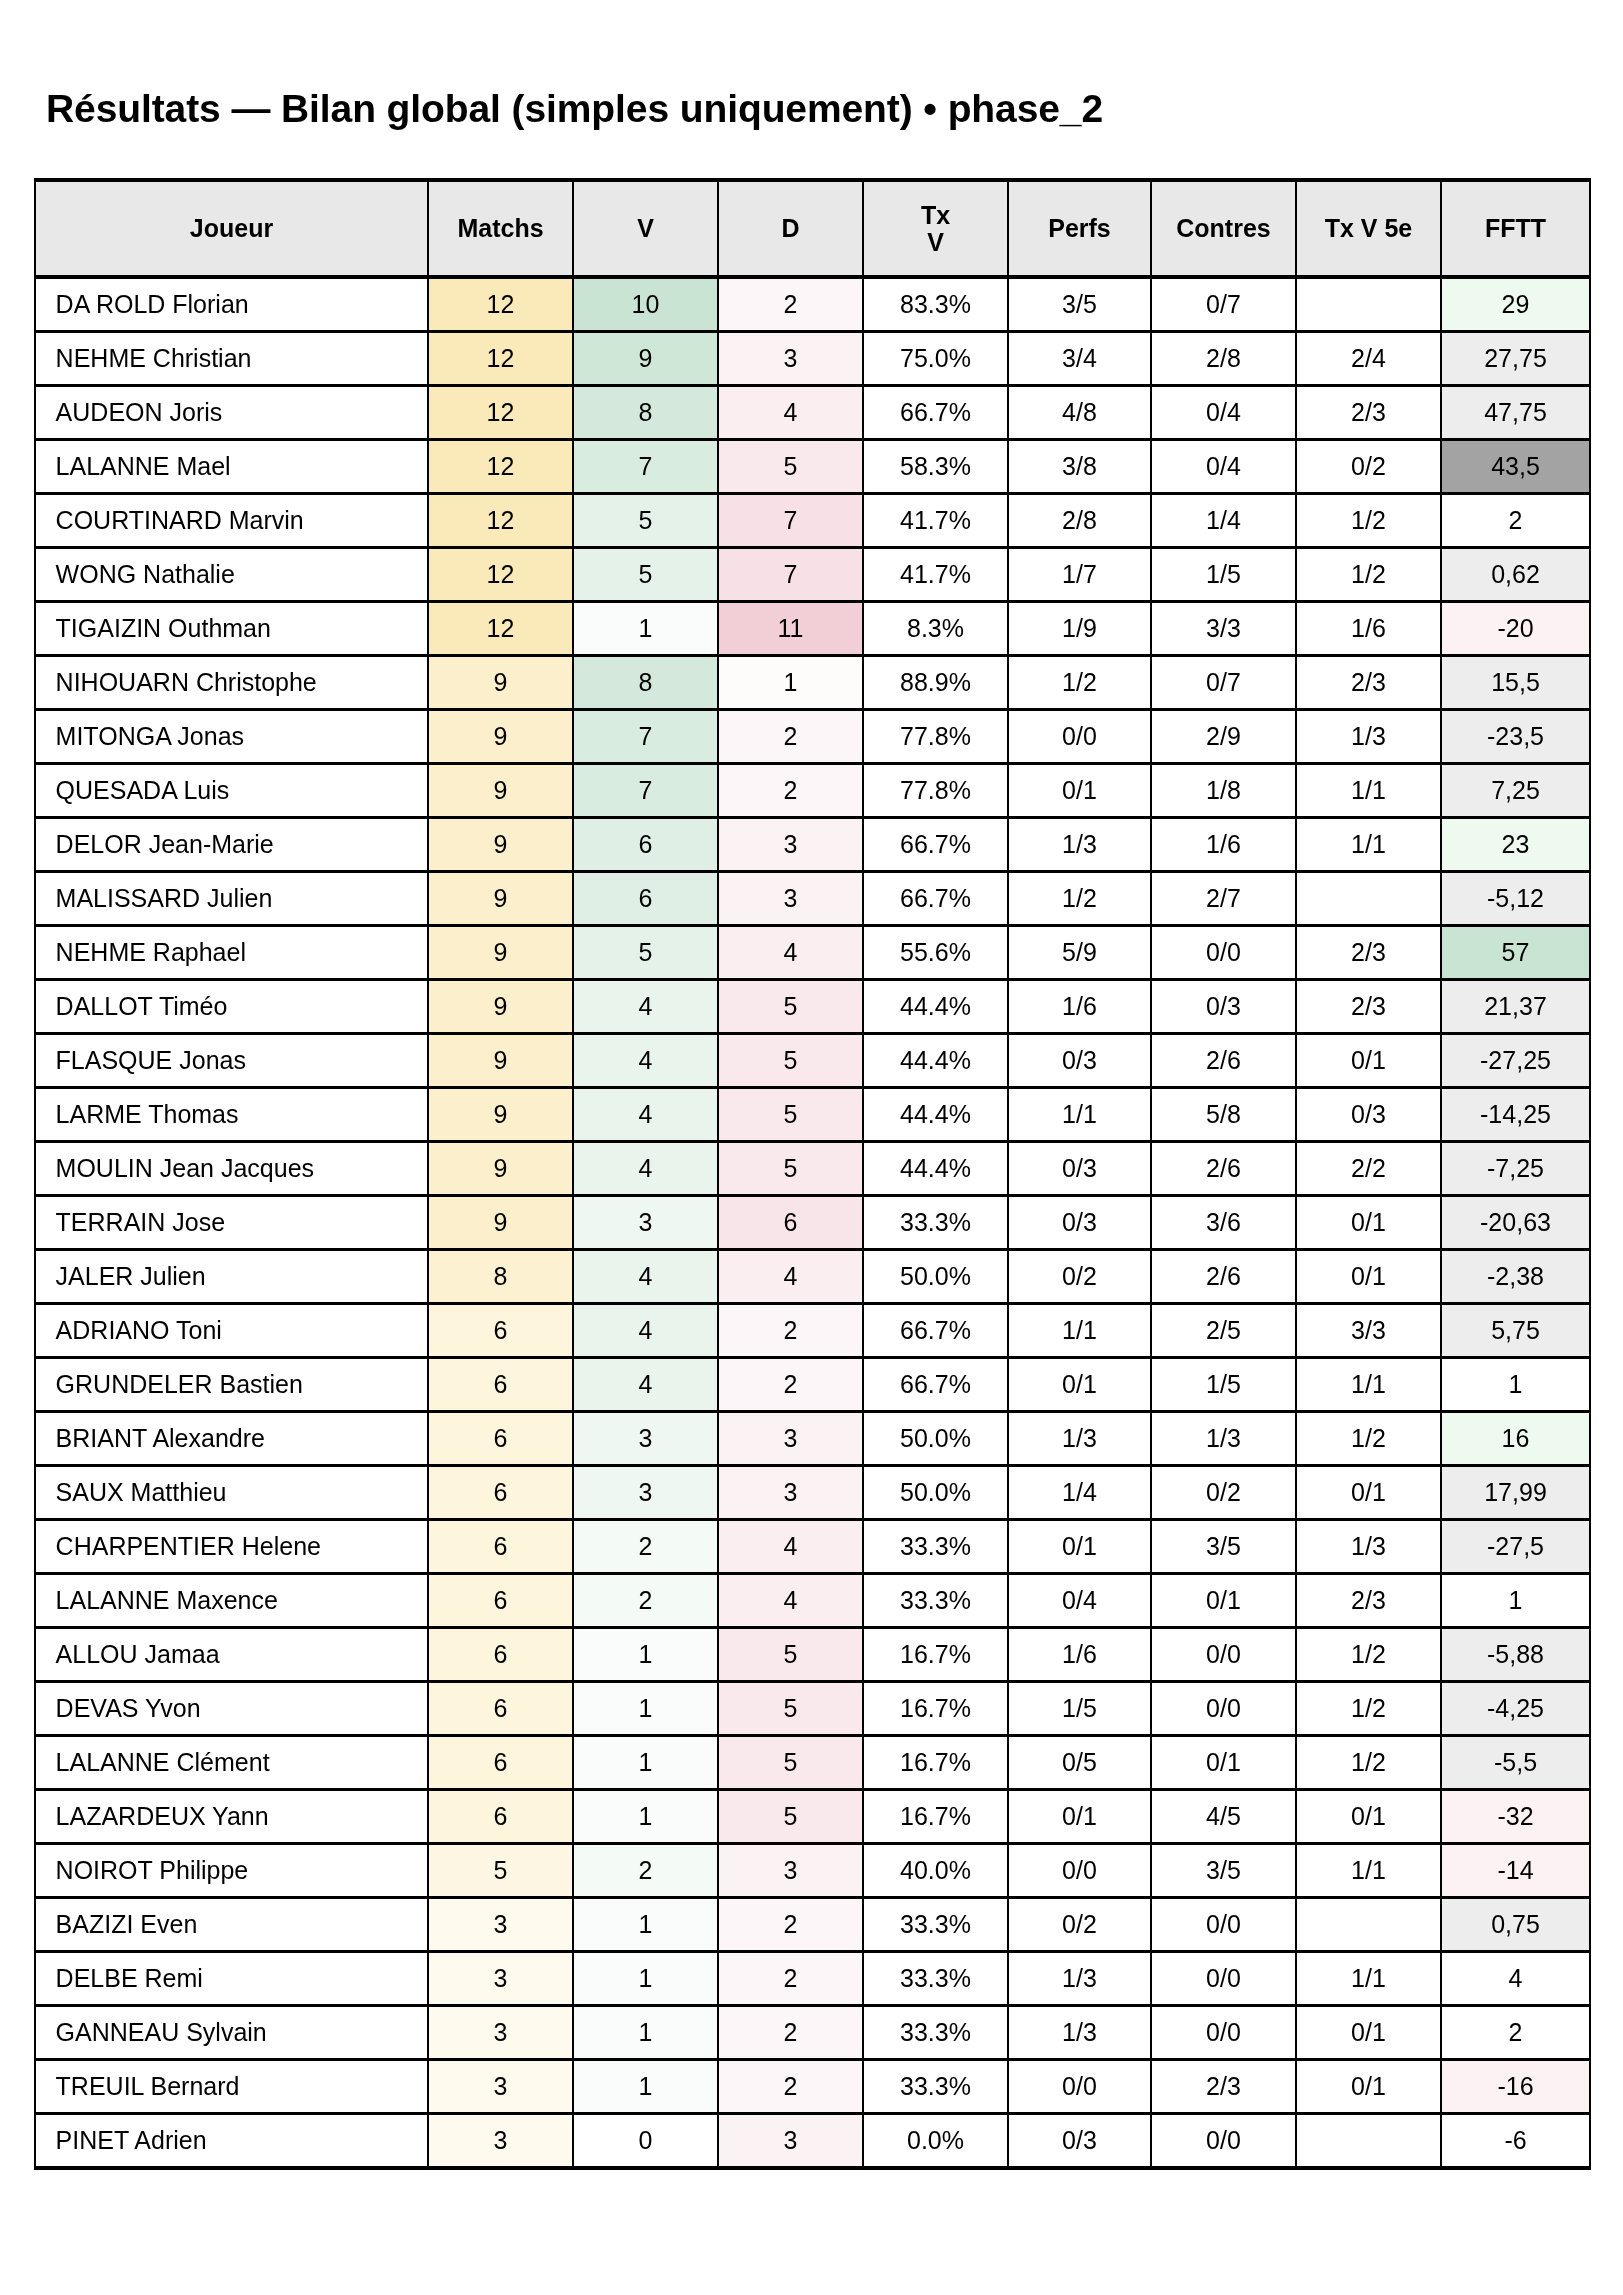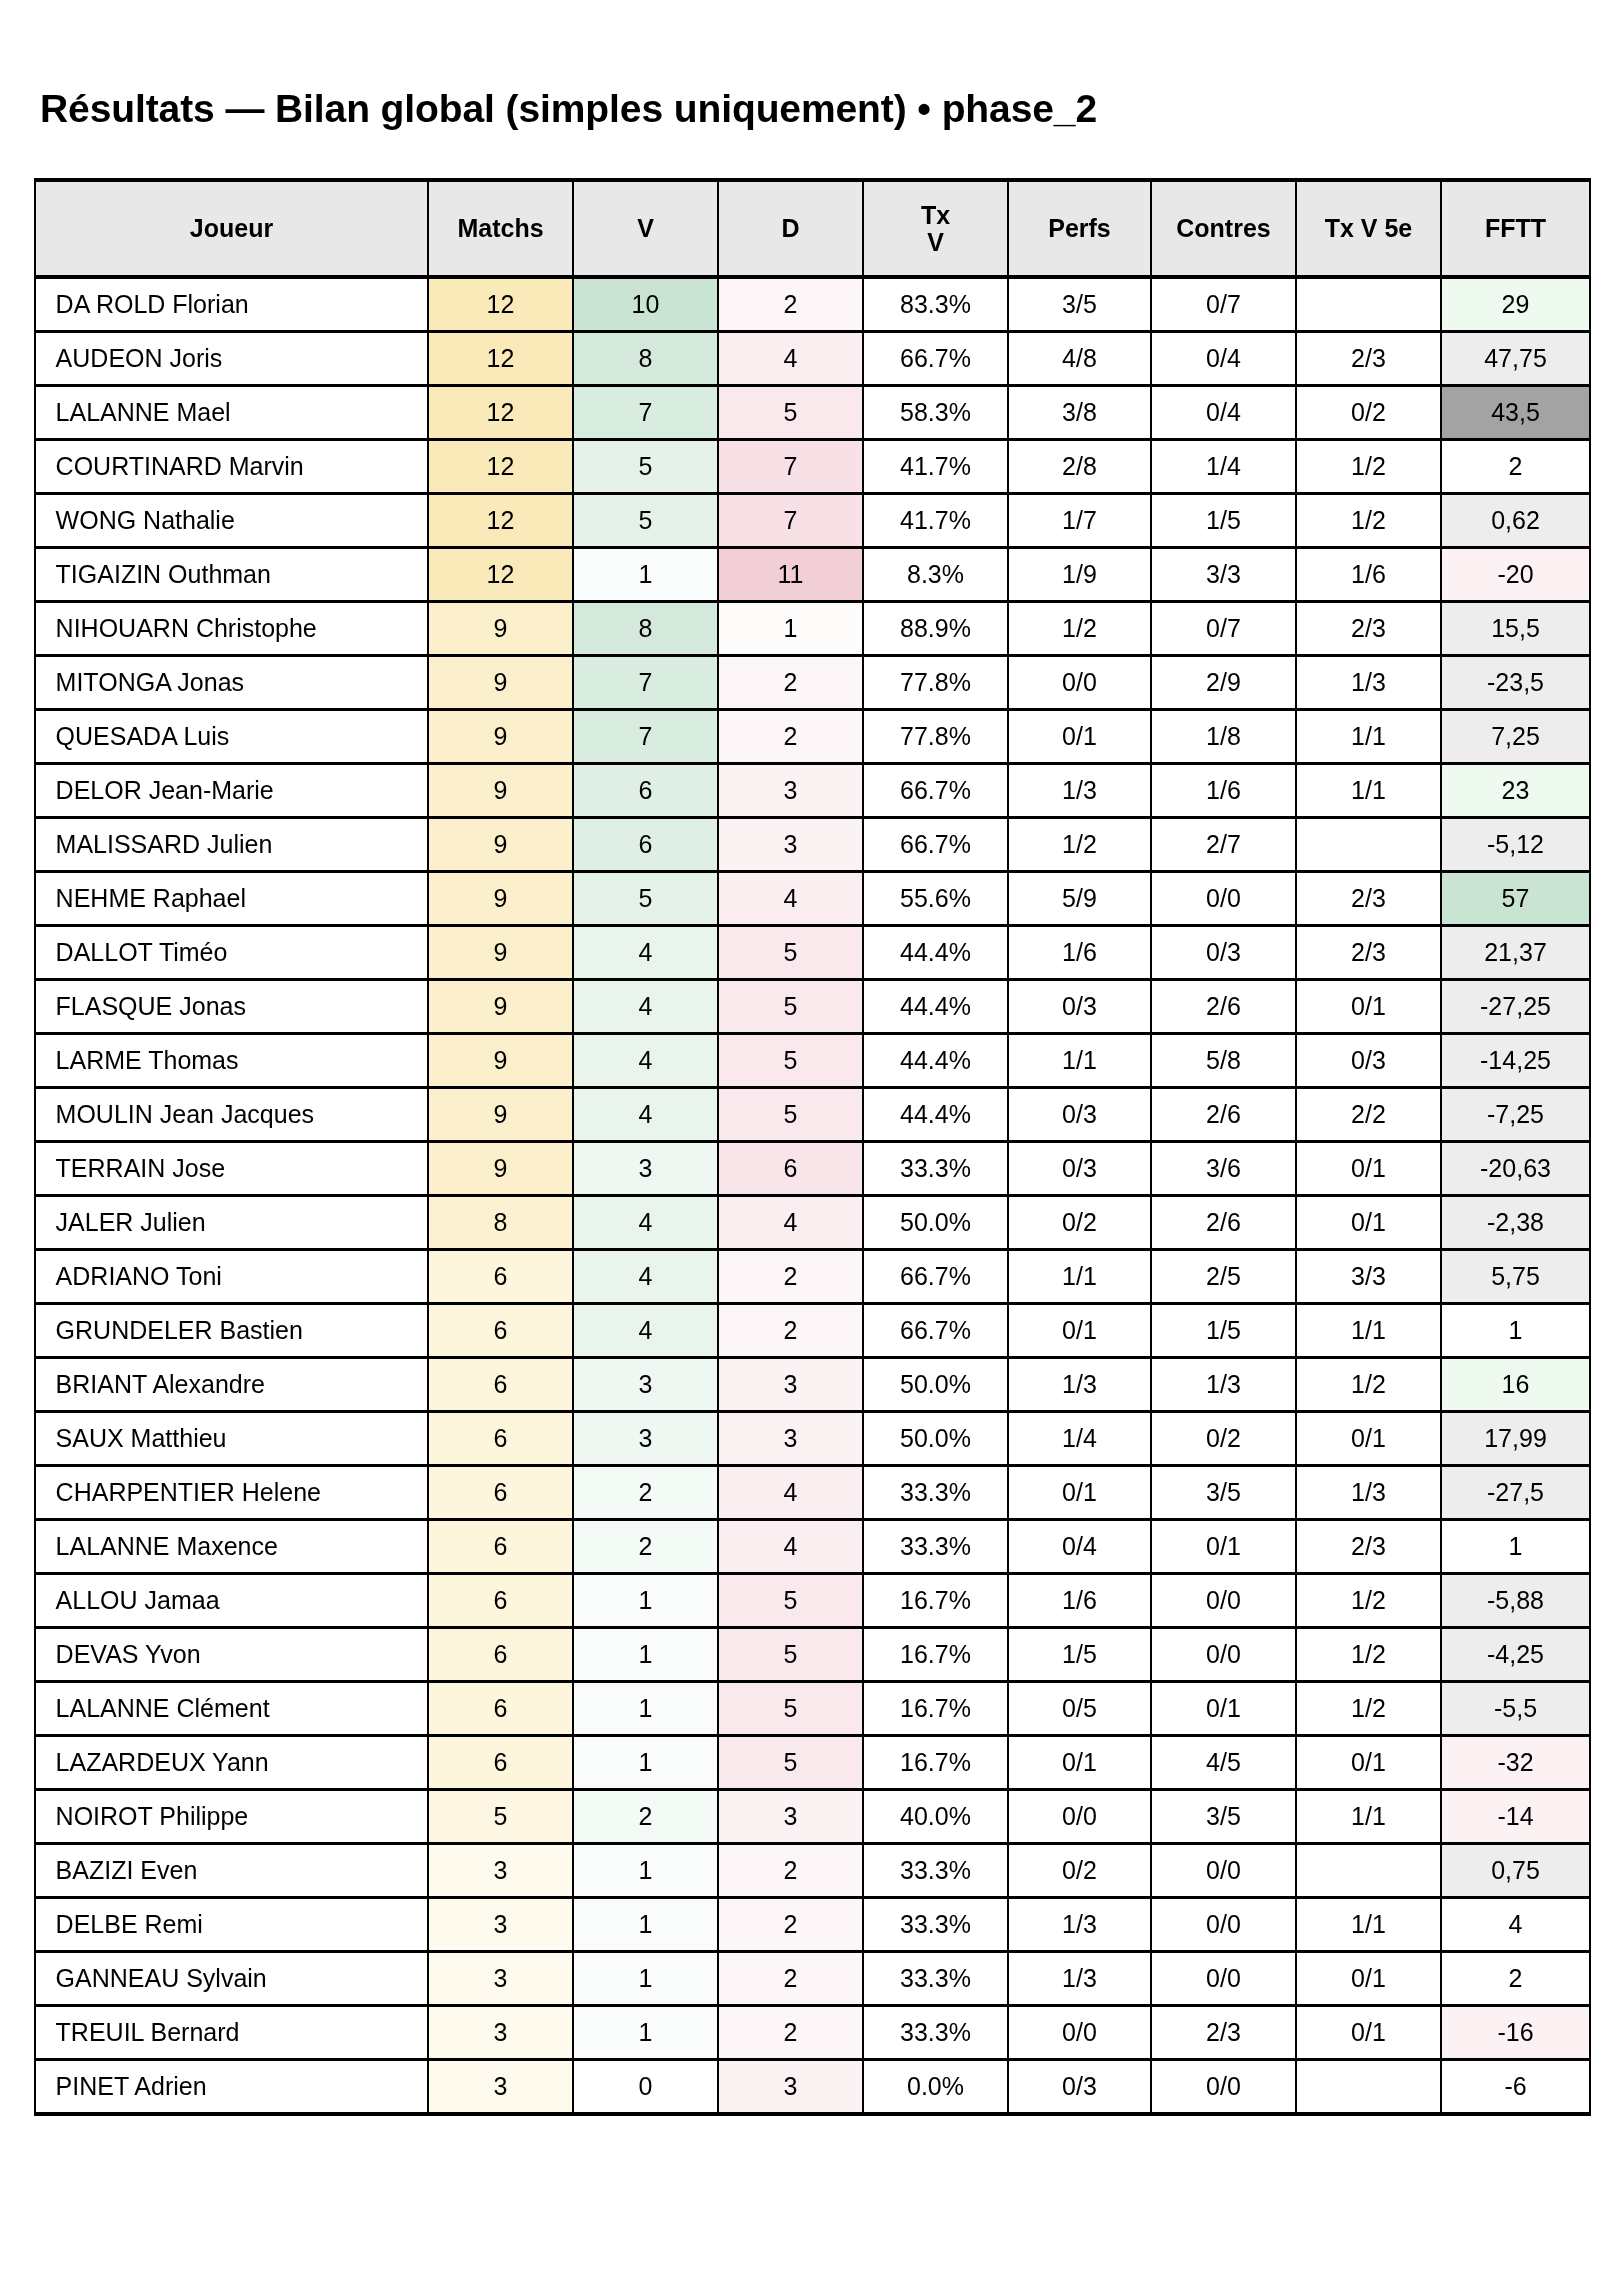--- a/index.html
+++ b/index.html
@@ -17,21 +17,21 @@
   }
   .page {
     position: relative;
     width: 1624px;
     height: 2295px;
     box-sizing: border-box;
     padding: 0;
   }
   .title {
     position: absolute;
-    left: 40px;
+    left: 46px;
     top: 63px;
     font-size: 39px;
     font-weight: bold;
     letter-spacing: -0.1px;
     white-space: nowrap;
     line-height: 1;
   }
   .table-wrap {
     position: absolute;
     left: 34px;
@@ -137,20 +137,31 @@
             <td style="background: rgb(251, 234, 185);">12</td>
             <td style="background: rgb(201, 228, 211);">10</td>
             <td style="background: rgb(253, 246, 248);">2</td>
             <td>83.3%</td>
             <td>3/5</td>
             <td>0/7</td>
             <td></td>
             <td style="background: rgb(238, 249, 239);">29</td>
           </tr>
           <tr>
+            <td class="name">NEHME Christian</td>
+            <td style="background: rgb(251, 234, 185);">12</td>
+            <td style="background: rgb(206, 231, 215);">9</td>
+            <td style="background: rgb(251, 242, 244);">3</td>
+            <td>75.0%</td>
+            <td>3/4</td>
+            <td>2/8</td>
+            <td>2/4</td>
+            <td style="background: rgb(237, 237, 237);">27,75</td>
+          </tr>
+          <tr>
             <td class="name">AUDEON Joris</td>
             <td style="background: rgb(251, 234, 185);">12</td>
             <td style="background: rgb(212, 233, 220);">8</td>
             <td style="background: rgb(250, 238, 240);">4</td>
             <td>66.7%</td>
             <td>4/8</td>
             <td>0/4</td>
             <td>2/3</td>
             <td style="background: rgb(237, 237, 237);">47,75</td>
           </tr>

